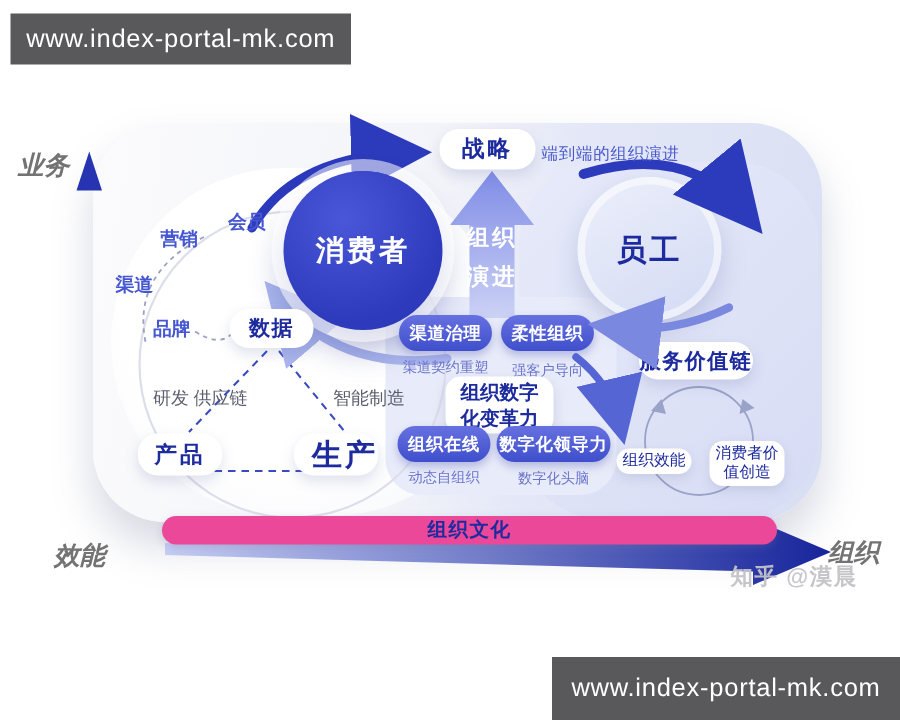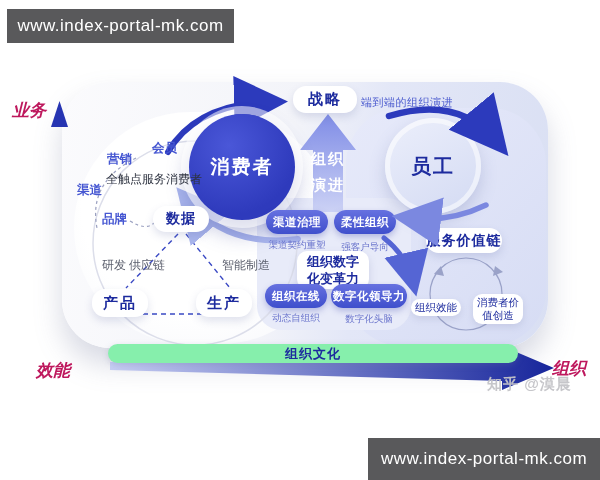--- a/index.html
+++ b/index.html
@@ -27,31 +27,31 @@
         box-shadow:inset 0 0 0 5px rgba(255,255,255,.55),0 8px 16px rgba(120,130,180,.30);}
   .pill-white{background:#ffffff;border-radius:13px;color:#1d2b9e;font-weight:bold;
         display:flex;align-items:center;justify-content:center;
         box-shadow:0 4px 9px rgba(100,110,165,.20);}
   .pill-blue{background:linear-gradient(180deg,#6671e0 0%,#3f4fcc 100%);border-radius:12px;color:#ffffff;
         font-weight:bold;font-size:11.5px;display:flex;align-items:center;justify-content:center;
         box-shadow:0 3px 6px rgba(80,90,180,.35);letter-spacing:.5px;}
   .tag{color:#4657d2;font-weight:bold;font-size:12.5px;}
   .cap{color:#6a74cc;font-size:9.5px;text-align:center;white-space:nowrap;}
   .gray-label{color:#5b5f6d;font-size:12px;margin-left:16px;}
-  .axis-label{font-style:italic;font-weight:bold;font-size:17px;color:#be185d;}
+  .axis-label{font-style:italic;font-weight:bold;font-size:17px;color:#737373;}
   .core-box{background:#ffffff;border-radius:10px;color:#1d2b9e;font-weight:bold;font-size:13px;
         line-height:17px;text-align:center;display:flex;flex-direction:column;align-items:center;
         justify-content:center;box-shadow:0 4px 9px rgba(100,110,165,.22);}
   .small-node{background:#ffffff;border-radius:9px;color:#1d2b9e;font-size:10.5px;line-height:13.5px;
         text-align:center;display:flex;flex-direction:column;align-items:center;justify-content:center;
         box-shadow:0 3px 7px rgba(110,118,160,.18);}
   .evo-text{color:#ffffff;font-weight:bold;font-size:15px;line-height:26px;text-align:center;
         letter-spacing:2px;}
-  .bottom-bar{left:108px;top:344px;width:410px;height:19px;border-radius:10px;background:#86efac;
-        box-shadow:0 2px 6px rgba(110,118,160,.25);display:flex;align-items:center;justify-content:center;
+  .bottom-bar{left:108px;top:344px;width:410px;height:19px;border-radius:10px;background:#ec4899;
+        box-shadow:0 2px 6px rgba(110,118,160,.25);display:flex;justify-content:center;
         color:#1d2b9e;font-weight:bold;font-size:13px;letter-spacing:1px;}
   .watermark{color:#c4c4c8;font-size:15px;font-weight:bold;letter-spacing:1px;opacity:.95;}
   .strategy-caption{color:#4a5ace;font-size:11px;letter-spacing:.5px;}
 </style>
 </head>
 <body>
 
 <div class="stage">
 
   <div class="abs card"></div>
@@ -115,36 +115,35 @@
   </div>
   <div class="abs z7 strategy-caption" style="left:361px;top:95px;">端到端的组织演进</div>
 
   <div class="abs z7 evo-text" style="left:303px;top:146px;width:50px;">
     <div>组织</div>
     <div>演进</div>
   </div>
 
   <div class="abs z5 tag" style="left:152px;top:140px;">会员</div>
   <div class="abs z5 tag" style="left:107px;top:151px;">营销</div>
-  <div class="abs z5" style="left:106px;top:171px;font-size:12px;color:#2e3340;">全触点服务消费者</div>
   <div class="abs z5 tag" style="left:77px;top:182px;">渠道</div>
   <div class="abs z5 tag" style="left:102px;top:211px;">品牌</div>
 
   <div class="abs z5 pill-white" style="left:153px;top:206px;width:56px;height:26px;font-size:14px;letter-spacing:1px;">
     <span>数据</span>
   </div>
 
   <div class="abs z5 gray-label" style="left:86px;top:257px;">研发</div>
   <div class="abs z5 gray-label" style="left:113px;top:257px;">供应链</div>
   <div class="abs z5 gray-label" style="left:206px;top:257px;">智能制造</div>
 
   <div class="abs z5 pill-white" style="left:92px;top:289px;width:56px;height:28px;font-size:15px;letter-spacing:2px;justify-content:center;">
     <span>产品</span>
   </div>
-  <div class="abs z5 pill-white" style="left:196px;top:289px;width:56px;height:28px;font-size:15px;letter-spacing:2px;">
+  <div class="abs z5 pill-white" style="left:196px;top:289px;width:56px;height:28px;font-size:20px;letter-spacing:2px;justify-content:flex-end;">
     <span>生产</span>
   </div>
 
   <div class="abs z5 pill-blue" style="left:266px;top:210px;width:62px;height:24px;">
     <span>渠道治理</span>
   </div>
   <div class="abs z5 pill-blue" style="left:334px;top:210px;width:62px;height:24px;">
     <span>柔性组织</span>
   </div>
   <div class="abs z5 cap" style="left:266px;top:239px;width:62px;">渠道契约重塑</div>

